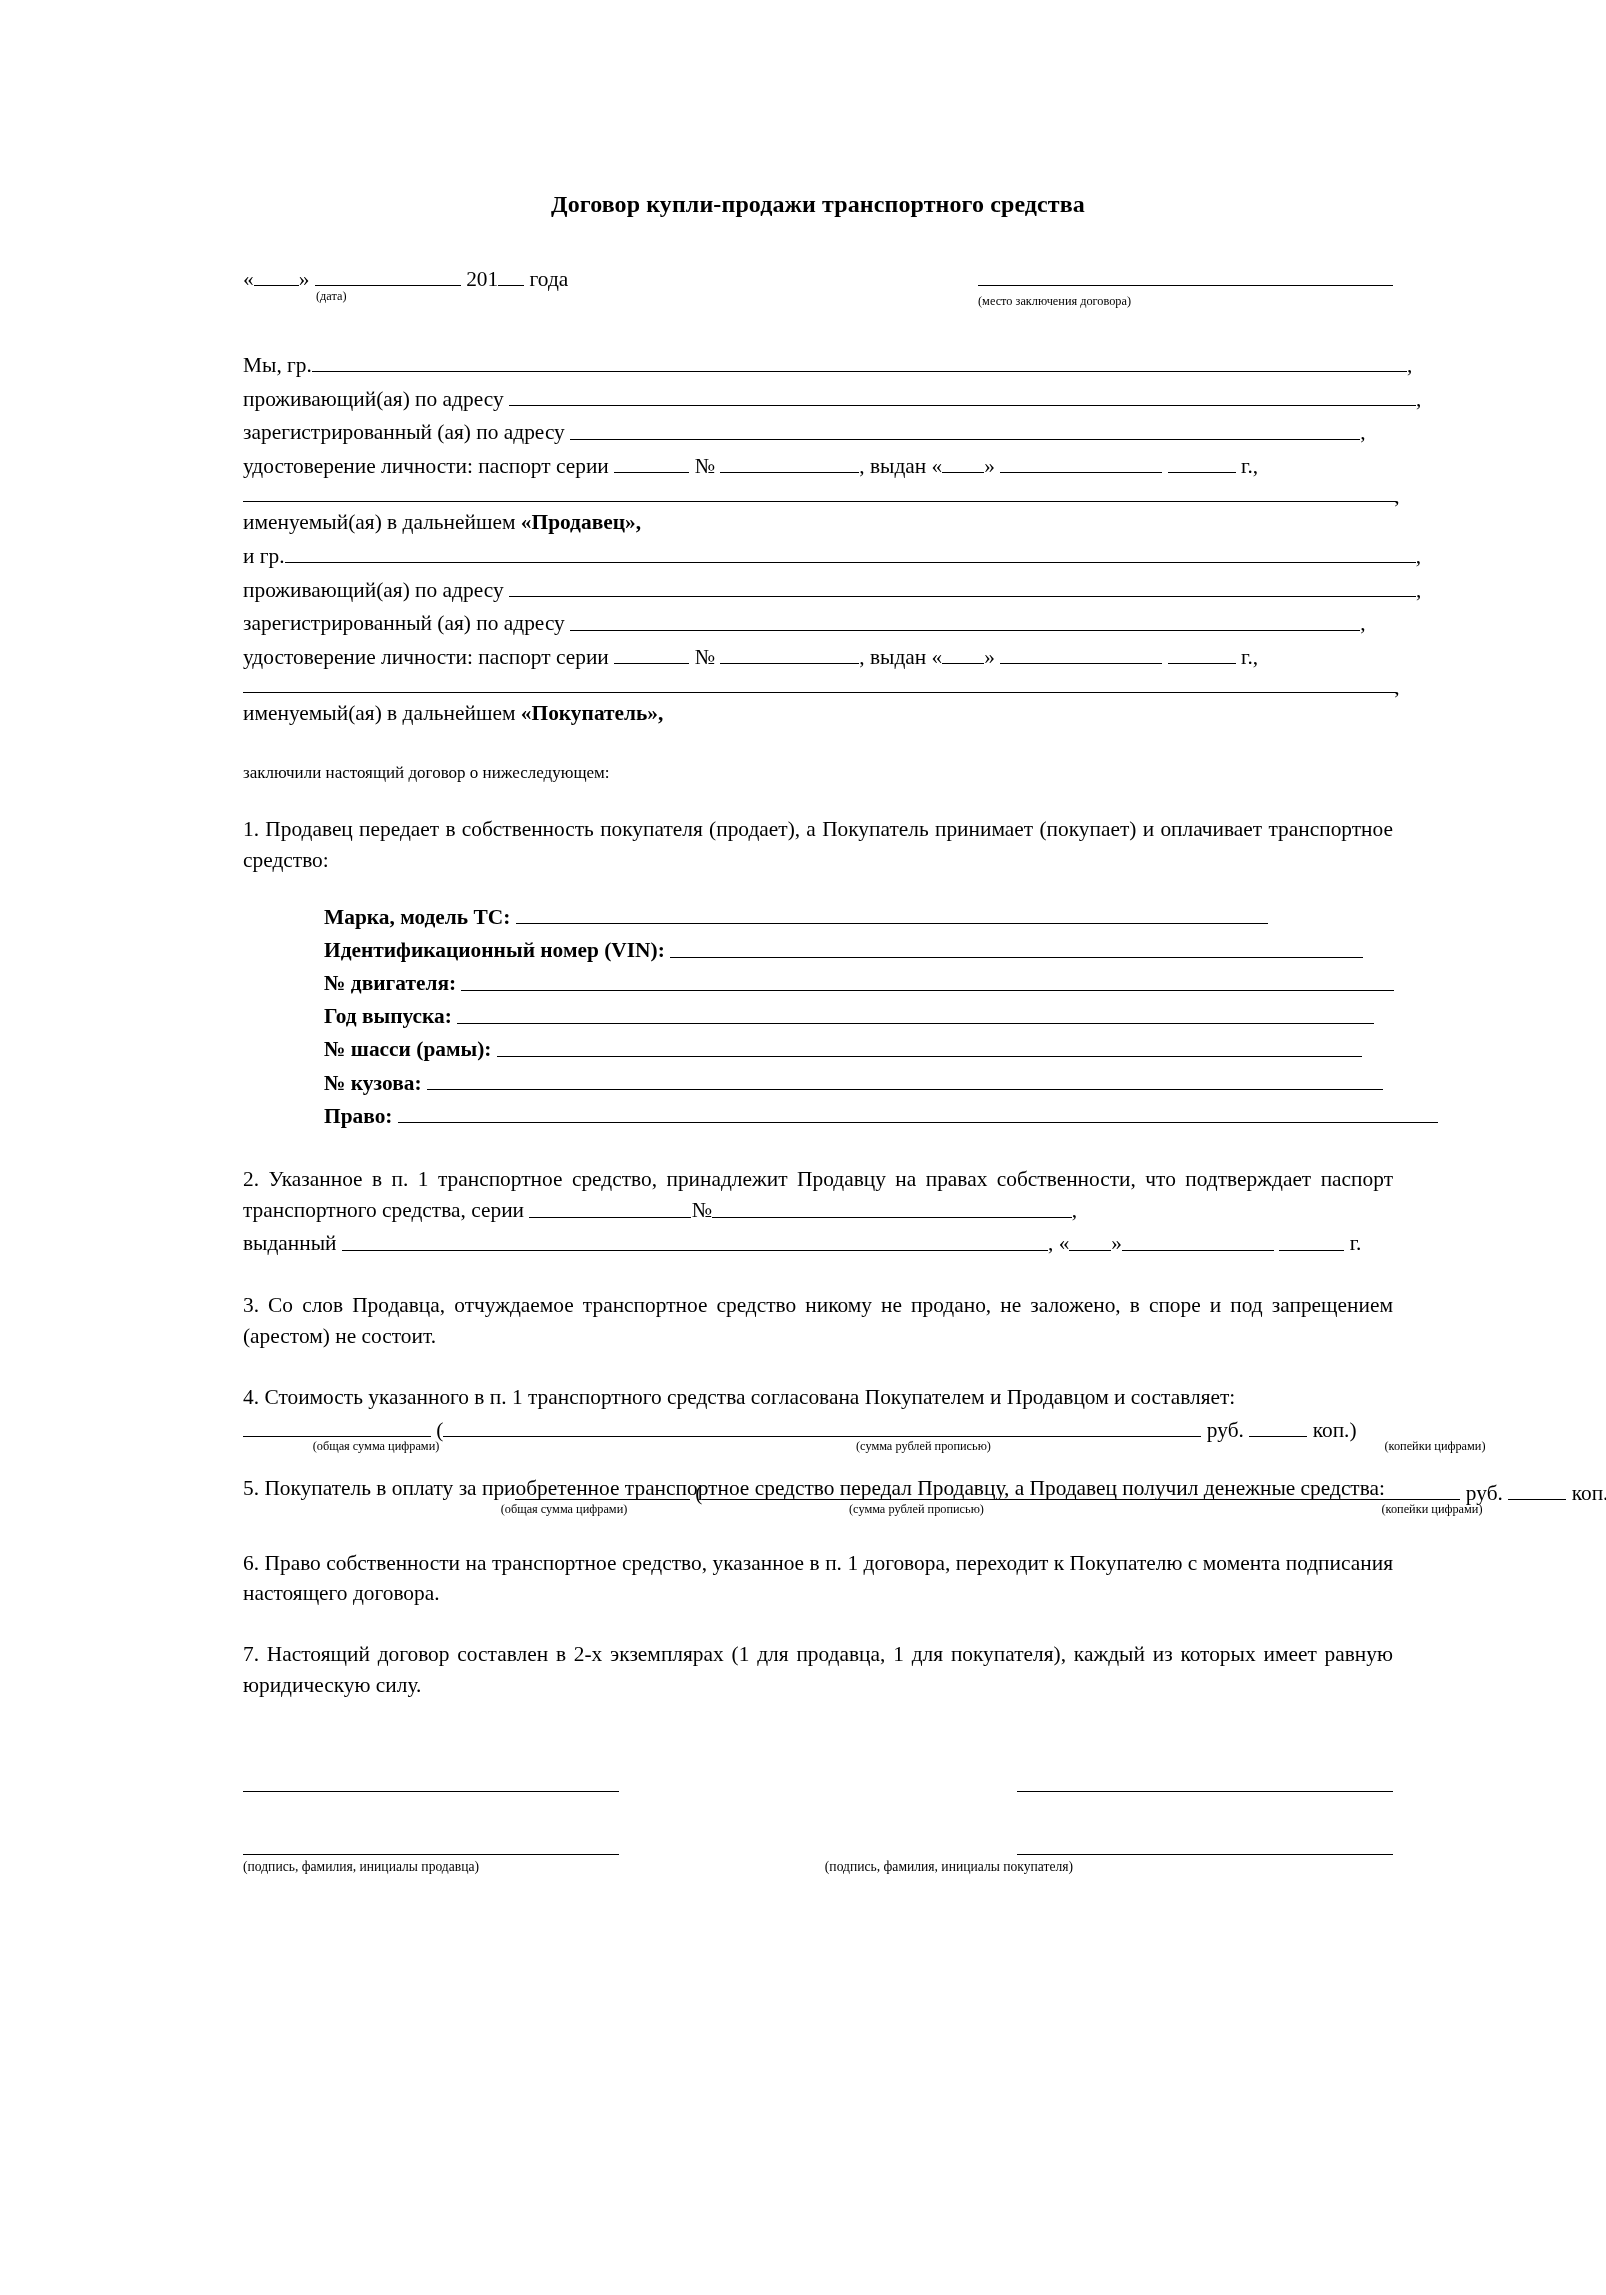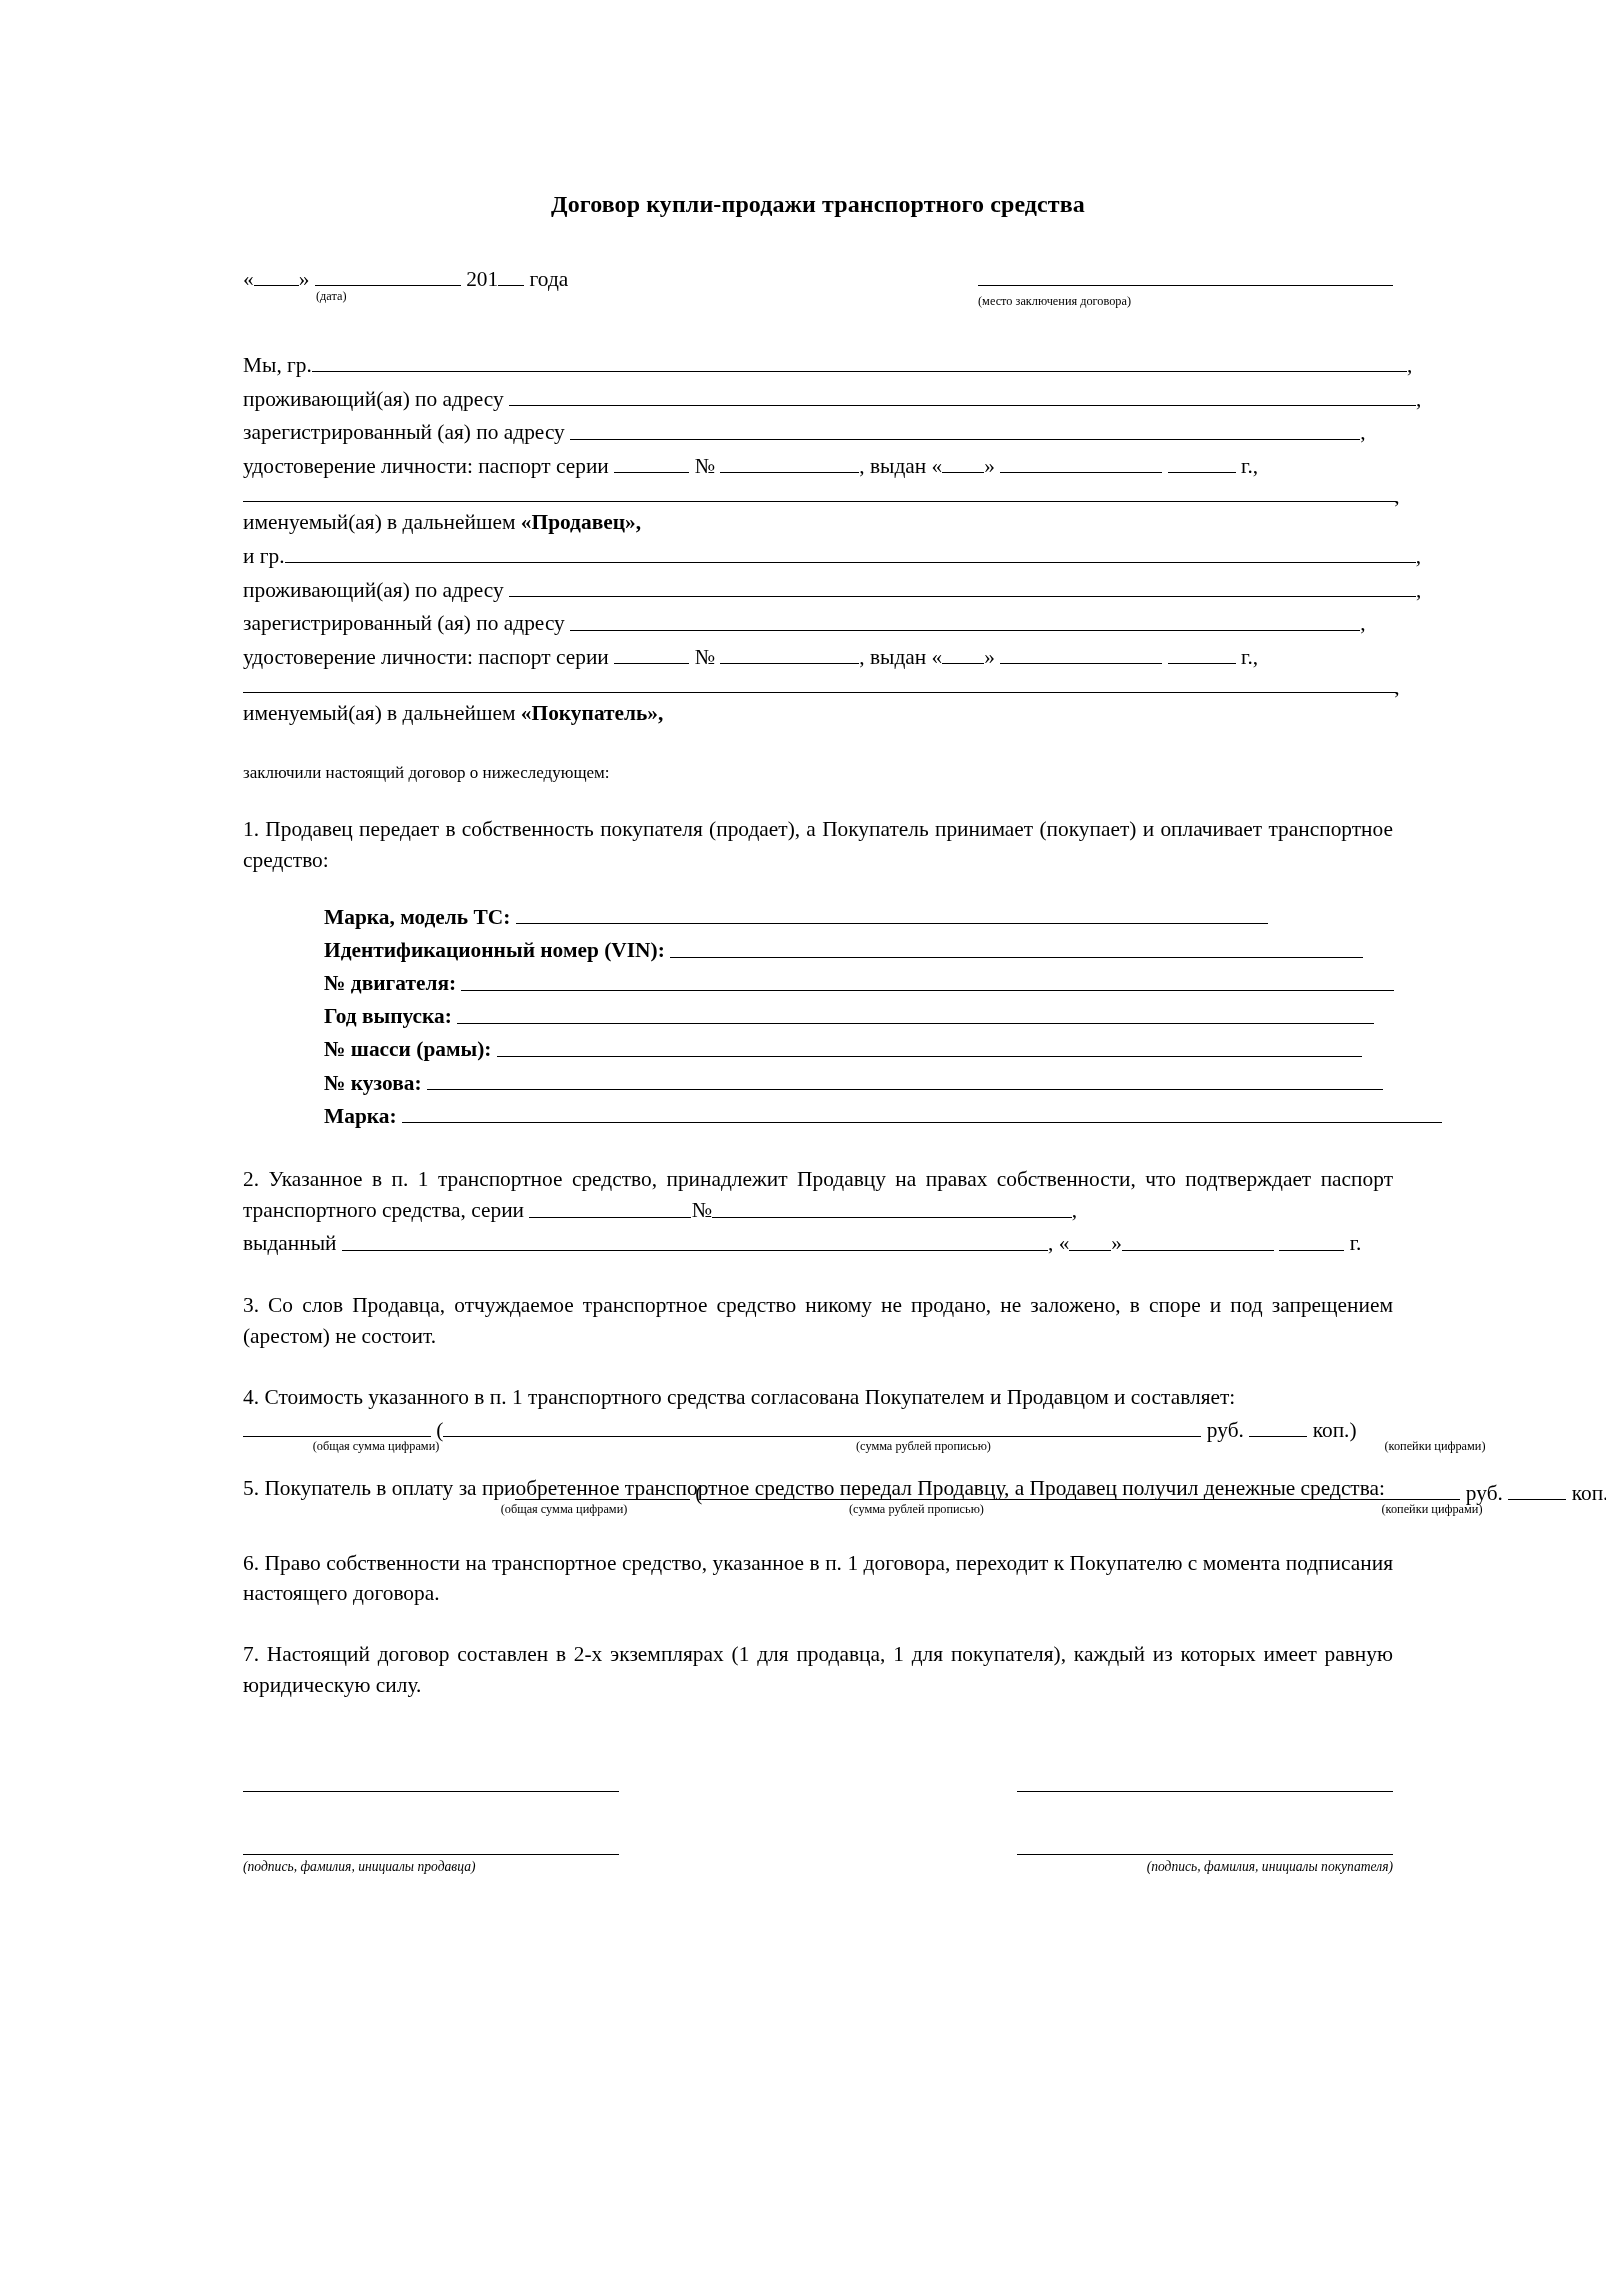--- a/index.html
+++ b/index.html
@@ -111,24 +111,23 @@
     justify-content: space-between;
   }
   .sigline {
     width: 376px;
     border-bottom: 1.3px solid #000;
     height: 2.6px;
   }
   .sigrow2 { margin-top: 60px; }
   .sigcaps {
     display: flex;
-    justify-content: space-between;
+    justify-content: flex-start;
     margin-top: 3.9px;
     font-size: 13.6px;
-    font-style: italic;
   }
   .sigcaps span { width: 415px; }
   .sigcaps span.right { text-align: right; }
 </style>
 </head>
 <body>
 
 <div class="page">
 
   <div class="title">Договор купли-продажи транспортного средства</div>
@@ -232,21 +231,21 @@
     </div>
     <div class="vrow">
       <span class="vlabel">№ шасси (рамы):</span>
       <span class="ln" style="width:865px"></span>
     </div>
     <div class="vrow">
       <span class="vlabel">№ кузова:</span>
       <span class="ln" style="width:956px"></span>
     </div>
     <div class="vrow">
-      <span class="vlabel">Марка:</span>
+      <span class="vlabel">Право:</span>
       <span class="ln" style="width:1040px"></span>
     </div>
   </div>
 
   <div class="para j">
     <span>2.  Указанное  в  п.  1  транспортное  средство,  принадлежит  Продавцу  на  правах  собственности,  что подтверждает  паспорт транспортного средства, серии</span>
     <span class="ln" style="width:162px"></span><span>№</span><span class="ln" style="width:360px"></span>,
   </div>
   <div class="row" style="margin-top:1.3px">
     <span>выданный</span>

